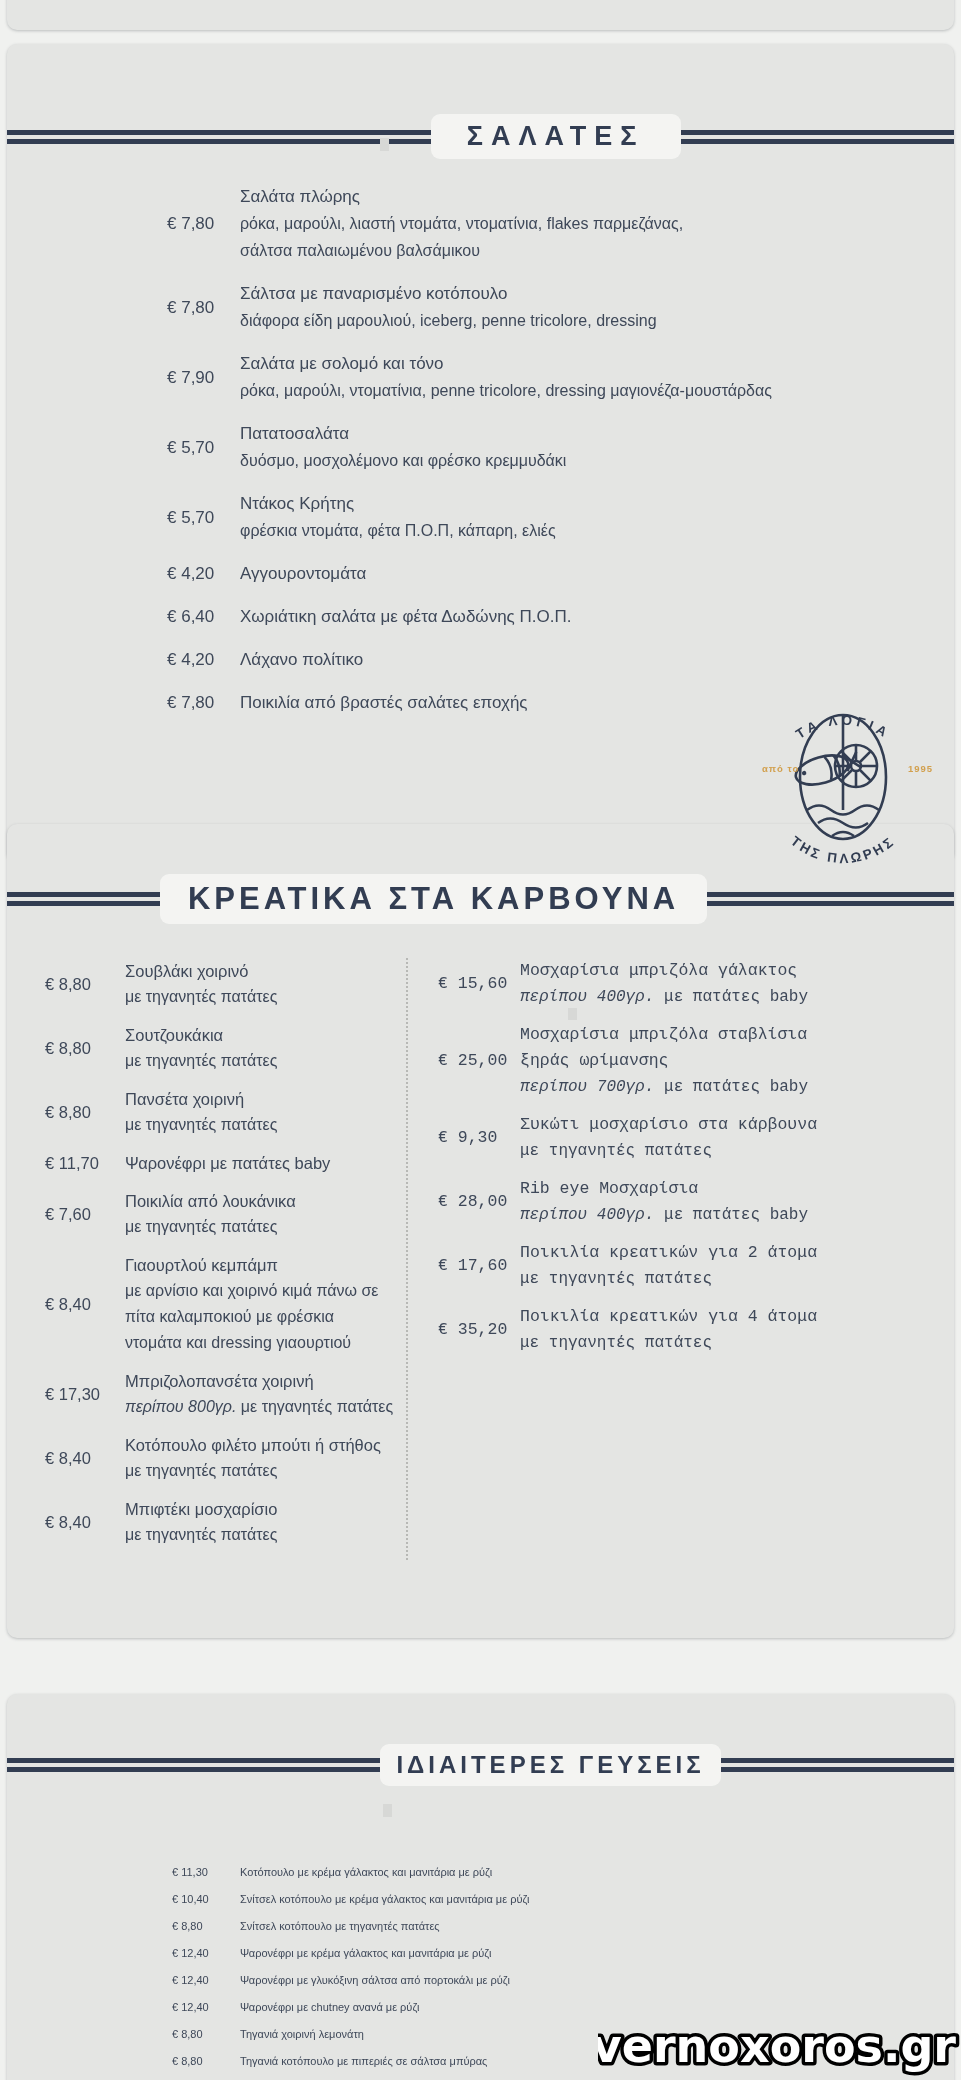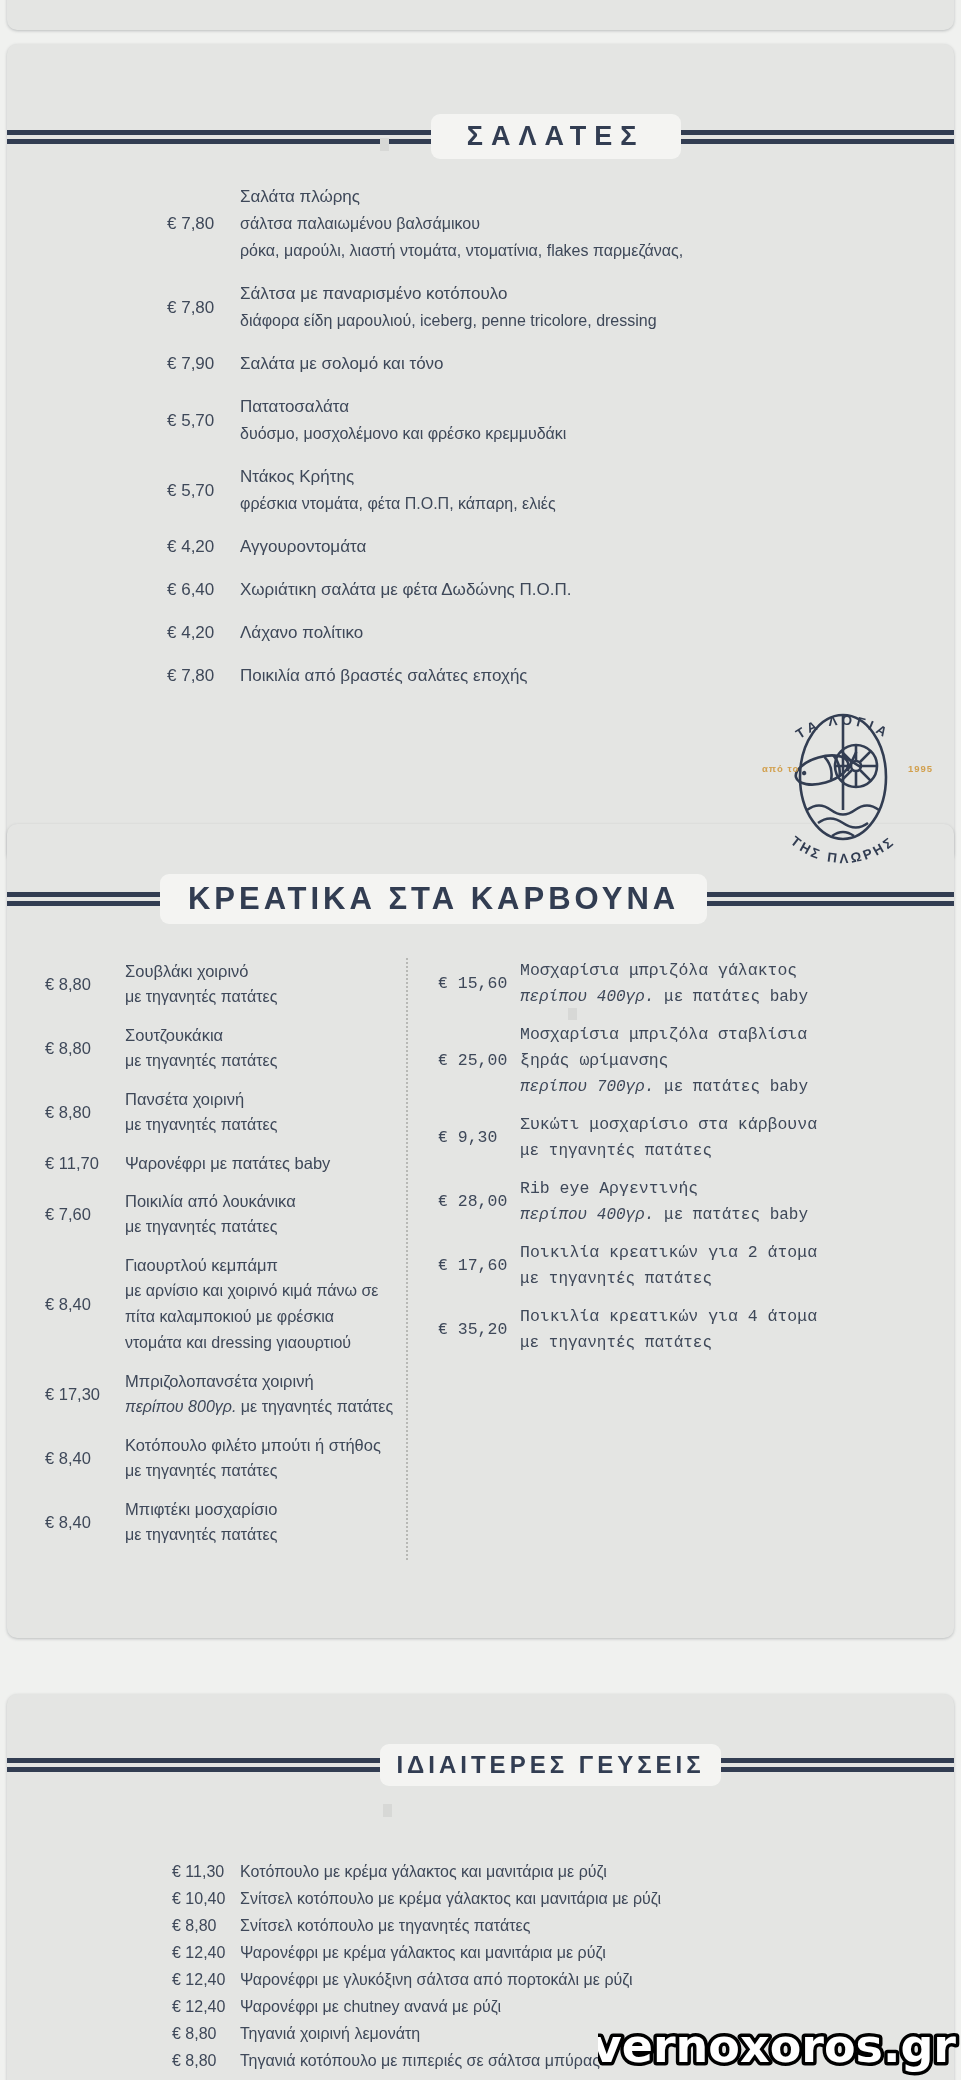--- a/index.html
+++ b/index.html
@@ -58,21 +58,21 @@
 
   #card-meats .columns{display:flex;margin-top:34px;}
   #card-meats .col-left{width:399px;padding-left:38px;}
   #card-meats .col-right{flex:1;border-left:2px dotted #b7b8b5;padding-left:30px;min-height:560px;font-family:Liberation Mono, monospace;}
   #card-meats .item{margin-bottom:12px;font-size:16.5px;line-height:26px;}
   #card-meats .col-left .price{width:80px;}
   #card-meats .col-right .price{width:82px;}
   #card-meats .desc{font-size:16px;}
 
   #card-special .menu-items{padding:76px 0 0 165px;}
-  #card-special .item{margin-bottom:7px;font-size:16px;line-height:20px;}
+  #card-special .item{margin-bottom:7px;font-size:11px;line-height:20px;}
   #card-special .price{width:68px;}
 
   
   .deco-square{position:absolute;background:#d7d8d6;}
   #sq1{left:380px;top:138px;width:9px;height:13px;}
   #sq2{left:568px;top:1008px;width:9px;height:12px;}
   #sq3{left:383px;top:1804px;width:9px;height:13px;}
 
   
   #logo{position:absolute;left:750px;top:686px;width:196px;height:206px;}
@@ -95,35 +95,36 @@
     <span class="rules r">
         <i></i>
         <i></i>
       </span>
   </div>
   <div class="menu-items">
       <div class="item">
         <div class="price">€ 7,80</div>
         <div class="body">
           <div class="name">Σαλάτα πλώρης</div>
+          <div class="desc">ρόκα, μαρούλι, λιαστή ντομάτα, ντοματίνια, flakes παρμεζάνας,</div>
           <div class="desc">σάλτσα παλαιωμένου βαλσάμικου</div>
-          <div class="desc">ρόκα, μαρούλι, λιαστή ντομάτα, ντοματίνια, flakes παρμεζάνας,</div>
         </div>
       </div>
       <div class="item">
         <div class="price">€ 7,80</div>
         <div class="body">
           <div class="name">Σάλτσα με παναρισμένο κοτόπουλο</div>
           <div class="desc">διάφορα είδη μαρουλιού, iceberg, penne tricolore, dressing</div>
         </div>
       </div>
       <div class="item">
         <div class="price">€ 7,90</div>
         <div class="body">
           <div class="name">Σαλάτα με σολομό και τόνο</div>
+          <div class="desc">ρόκα, μαρούλι, ντοματίνια, penne tricolore, dressing μαγιονέζα-μουστάρδας</div>
         </div>
       </div>
       <div class="item">
         <div class="price">€ 5,70</div>
         <div class="body">
           <div class="name">Πατατοσαλάτα</div>
           <div class="desc">δυόσμο, μοσχολέμονο και φρέσκο κρεμμυδάκι</div>
         </div>
       </div>
       <div class="item">
@@ -258,21 +259,21 @@
         <div class="item">
           <div class="price">€ 9,30</div>
           <div class="body">
             <div class="name">Συκώτι μοσχαρίσιο στα κάρβουνα</div>
             <div class="desc">με τηγανητές πατάτες</div>
           </div>
         </div>
         <div class="item">
           <div class="price">€ 28,00</div>
           <div class="body">
-            <div class="name">Rib eye Αργεντινής</div>
+            <div class="name">Rib eye Μοσχαρίσια</div>
             <div class="desc"><em>περίπου 400γρ.</em> με πατάτες baby</div>
           </div>
         </div>
         <div class="item">
           <div class="price">€ 17,60</div>
           <div class="body">
             <div class="name">Ποικιλία κρεατικών για 2 άτομα</div>
             <div class="desc">με τηγανητές πατάτες</div>
           </div>
         </div>

